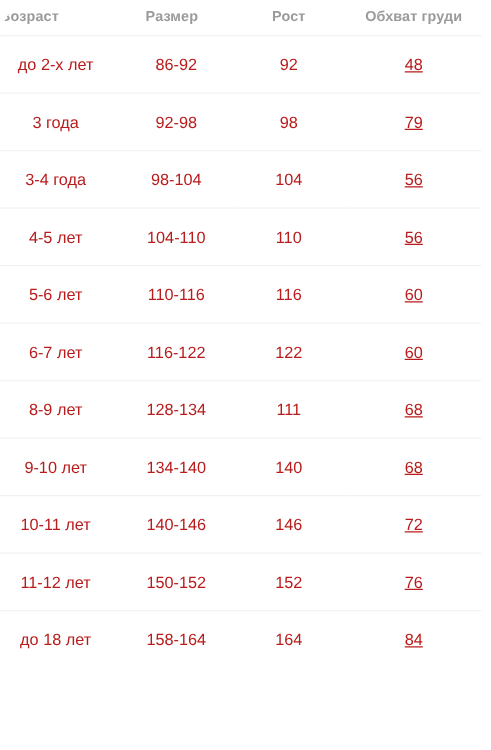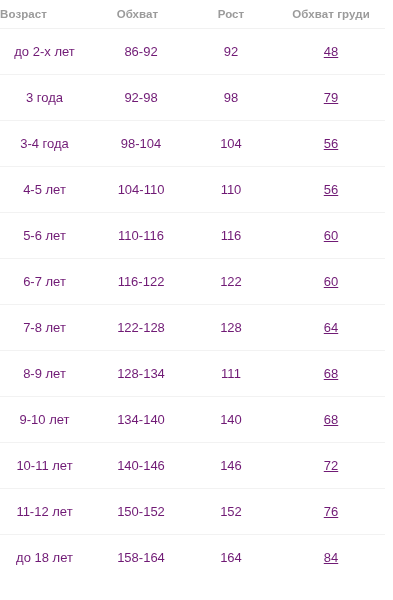--- a/index.html
+++ b/index.html
@@ -39,21 +39,21 @@
   }
   .size-table thead th.th-age    { text-align: left; padding-left: 0px; }
   .size-table thead th.th-size   { text-align: center; padding-right: 4px; }
   .size-table thead th.th-height { text-align: center; padding-right: 2px; }
   .size-table thead th.th-chest  { text-align: center; padding-right: 8px; }
 
   .size-table tbody td {
     height: 45px;
     padding: 0;
     font-size: 13px;
-    color: #701a75;
+    color: #b91c1c;
     vertical-align: middle;
     border-bottom: 1px solid #f2f2f2;
     white-space: nowrap;
     margin-top: 14px;
   }
   .size-table tbody tr:last-child td {
     border-bottom: none;
   }
 
   .size-table tbody td.d-age    { text-align: center; padding-right: 3px; }
@@ -64,37 +64,37 @@
   
   .rule-mask {
     position: absolute;
     top: 0;
     left: 385px;
     width: 8px;
     height: 600px;
     background: #ffffff;
     pointer-events: none;
   }
-  .table-wrap { position: relative; width: 393px; height: 600px; overflow: hidden; }
+  .table-wrap { position: relative; width: 393px; height: 600px; overflow: hidden; border-radius: 31px; }
 </style>
 </head>
 <body>
 
 <div class="table-wrap">
   <table class="size-table">
     <colgroup>
       <col class="c-age">
       <col class="c-size">
       <col class="c-height">
       <col class="c-chest">
     </colgroup>
     <thead>
       <tr>
         <th class="th-age">Возраст</th>
-        <th class="th-size">Обхват</th>
+        <th class="th-size">Размер</th>
         <th class="th-height">Рост</th>
         <th class="th-chest">Обхват груди</th>
       </tr>
     </thead>
     <tbody>
       <tr>
         <td class="d-age">до 2-х лет</td>
         <td class="d-size">86-92</td>
         <td class="d-height">92</td>
         <td class="d-chest">48</td>
@@ -123,26 +123,20 @@
         <td class="d-height">116</td>
         <td class="d-chest">60</td>
       </tr>
       <tr>
         <td class="d-age">6-7 лет</td>
         <td class="d-size">116-122</td>
         <td class="d-height">122</td>
         <td class="d-chest">60</td>
       </tr>
       <tr>
-        <td class="d-age">7-8 лет</td>
-        <td class="d-size">122-128</td>
-        <td class="d-height">128</td>
-        <td class="d-chest">64</td>
-      </tr>
-      <tr>
         <td class="d-age">8-9 лет</td>
         <td class="d-size">128-134</td>
         <td class="d-height">111</td>
         <td class="d-chest">68</td>
       </tr>
       <tr>
         <td class="d-age">9-10 лет</td>
         <td class="d-size">134-140</td>
         <td class="d-height">140</td>
         <td class="d-chest">68</td>

